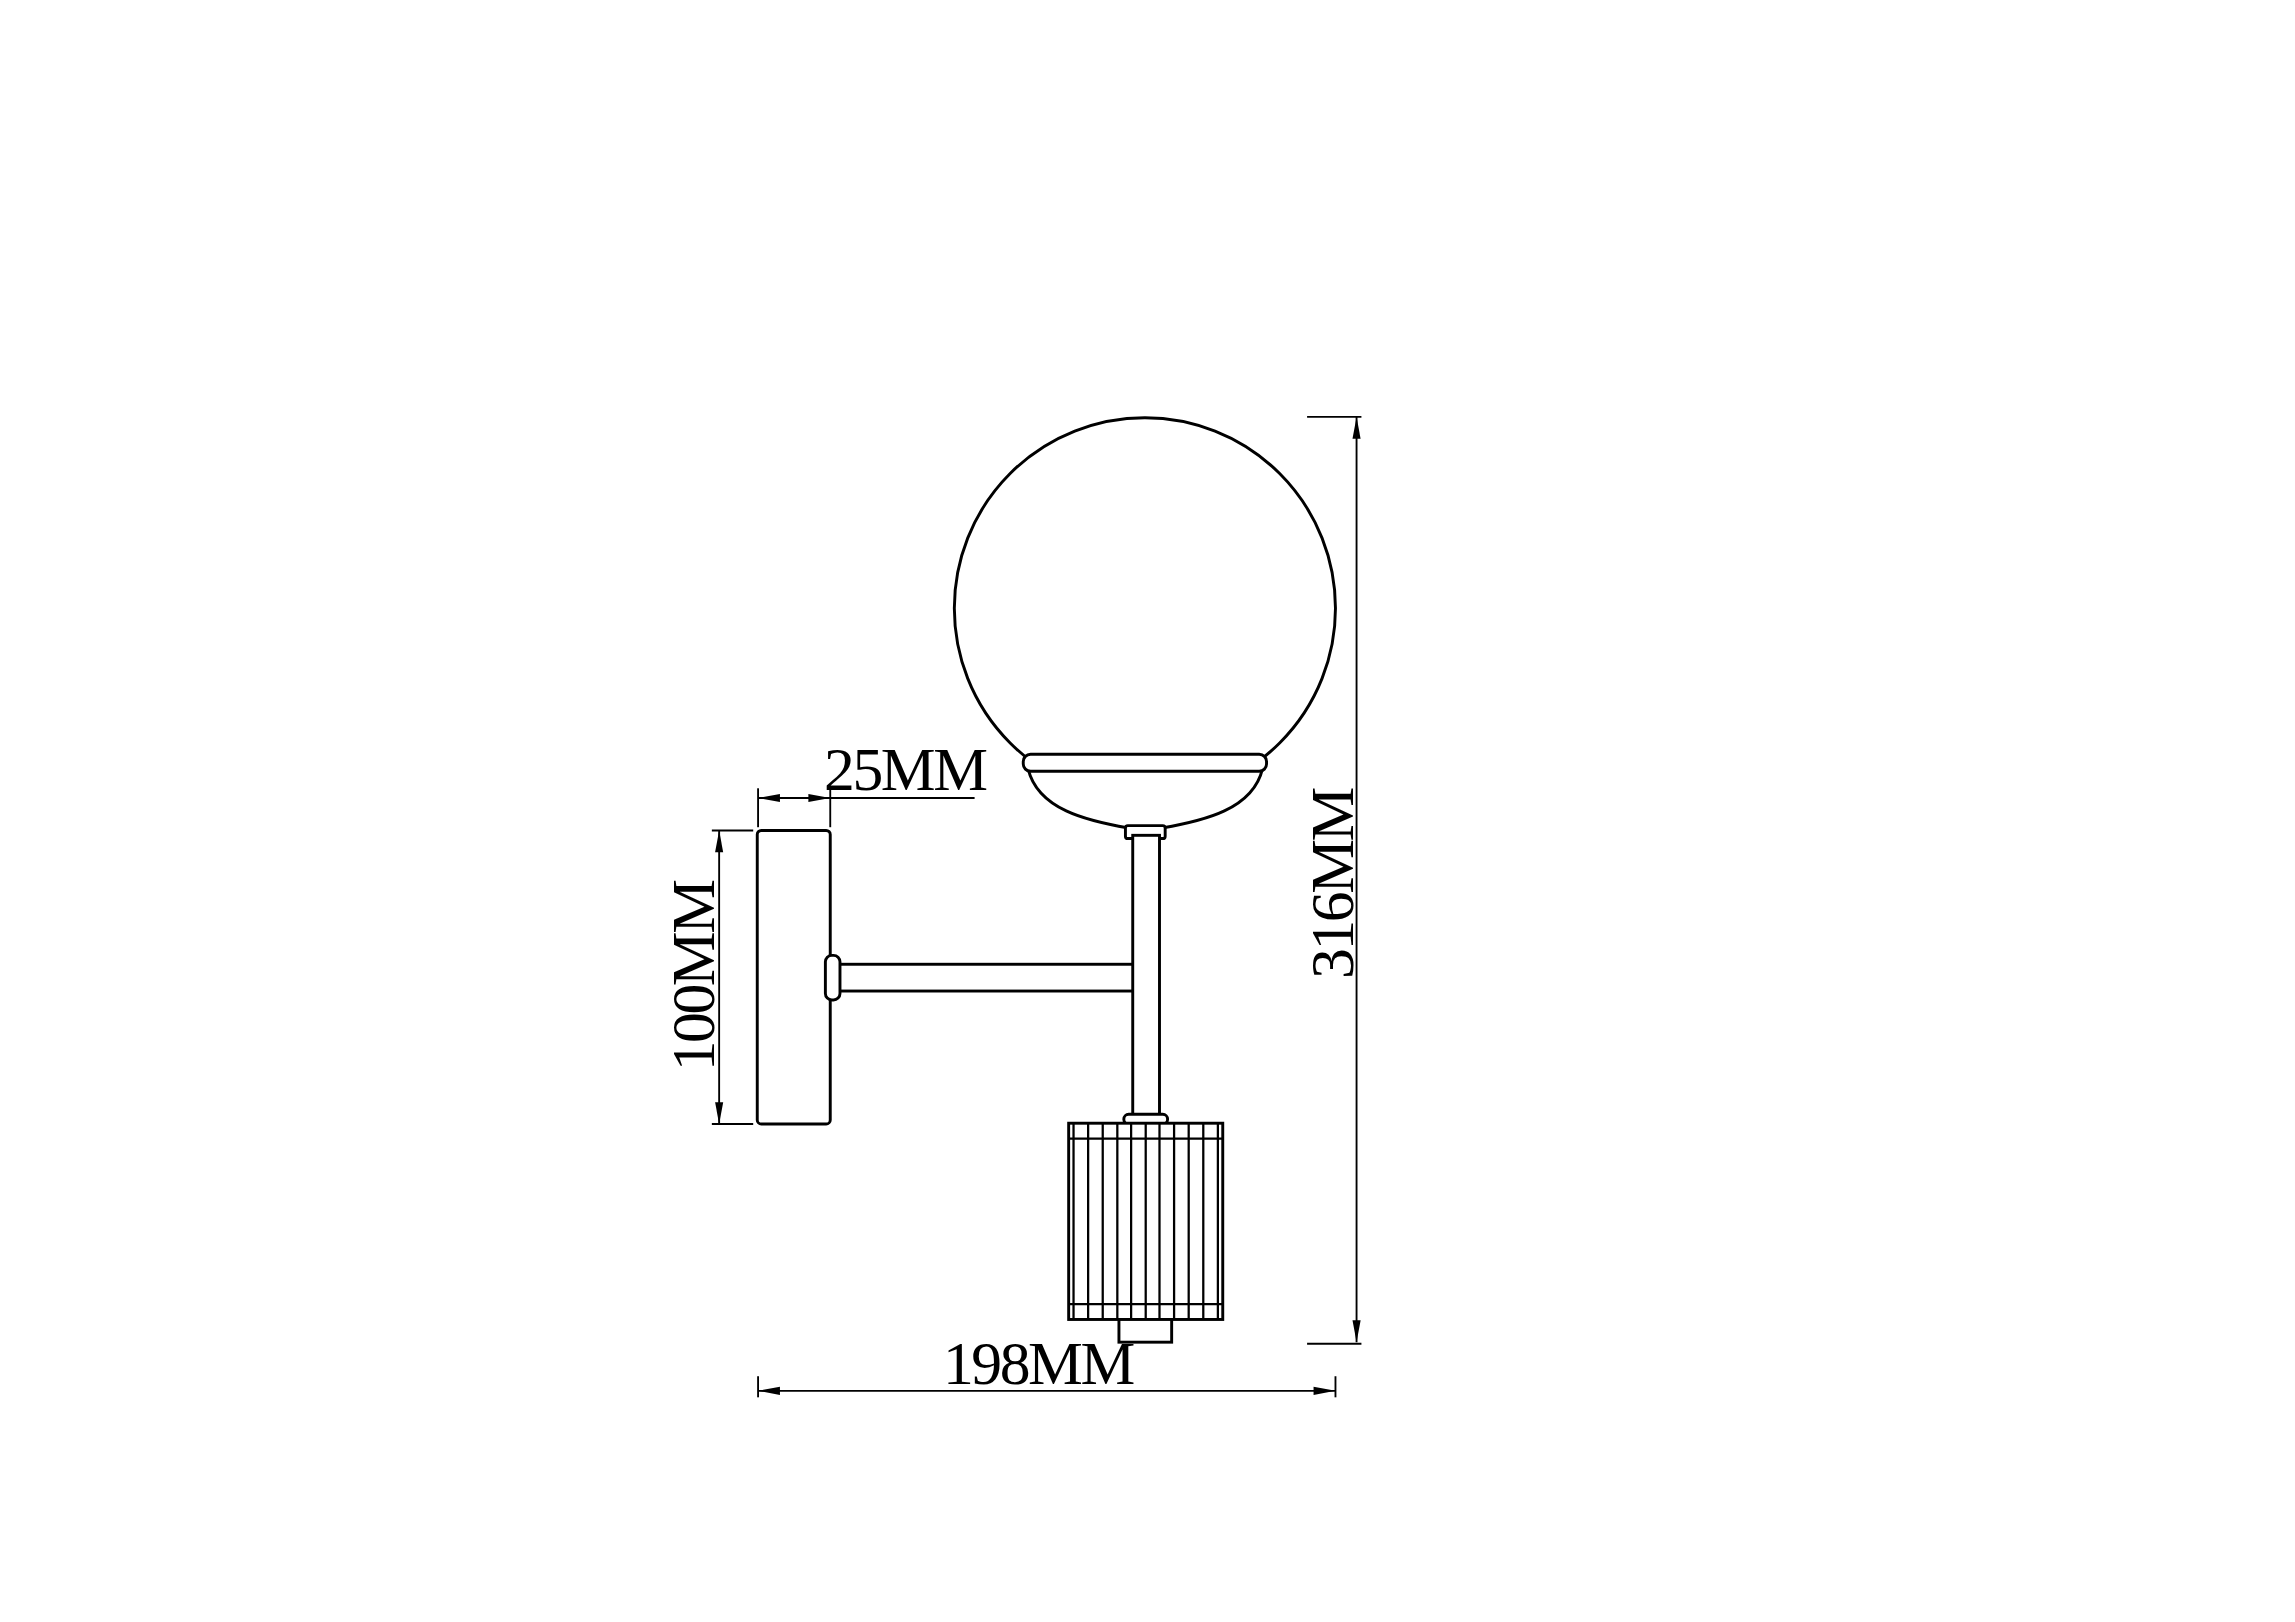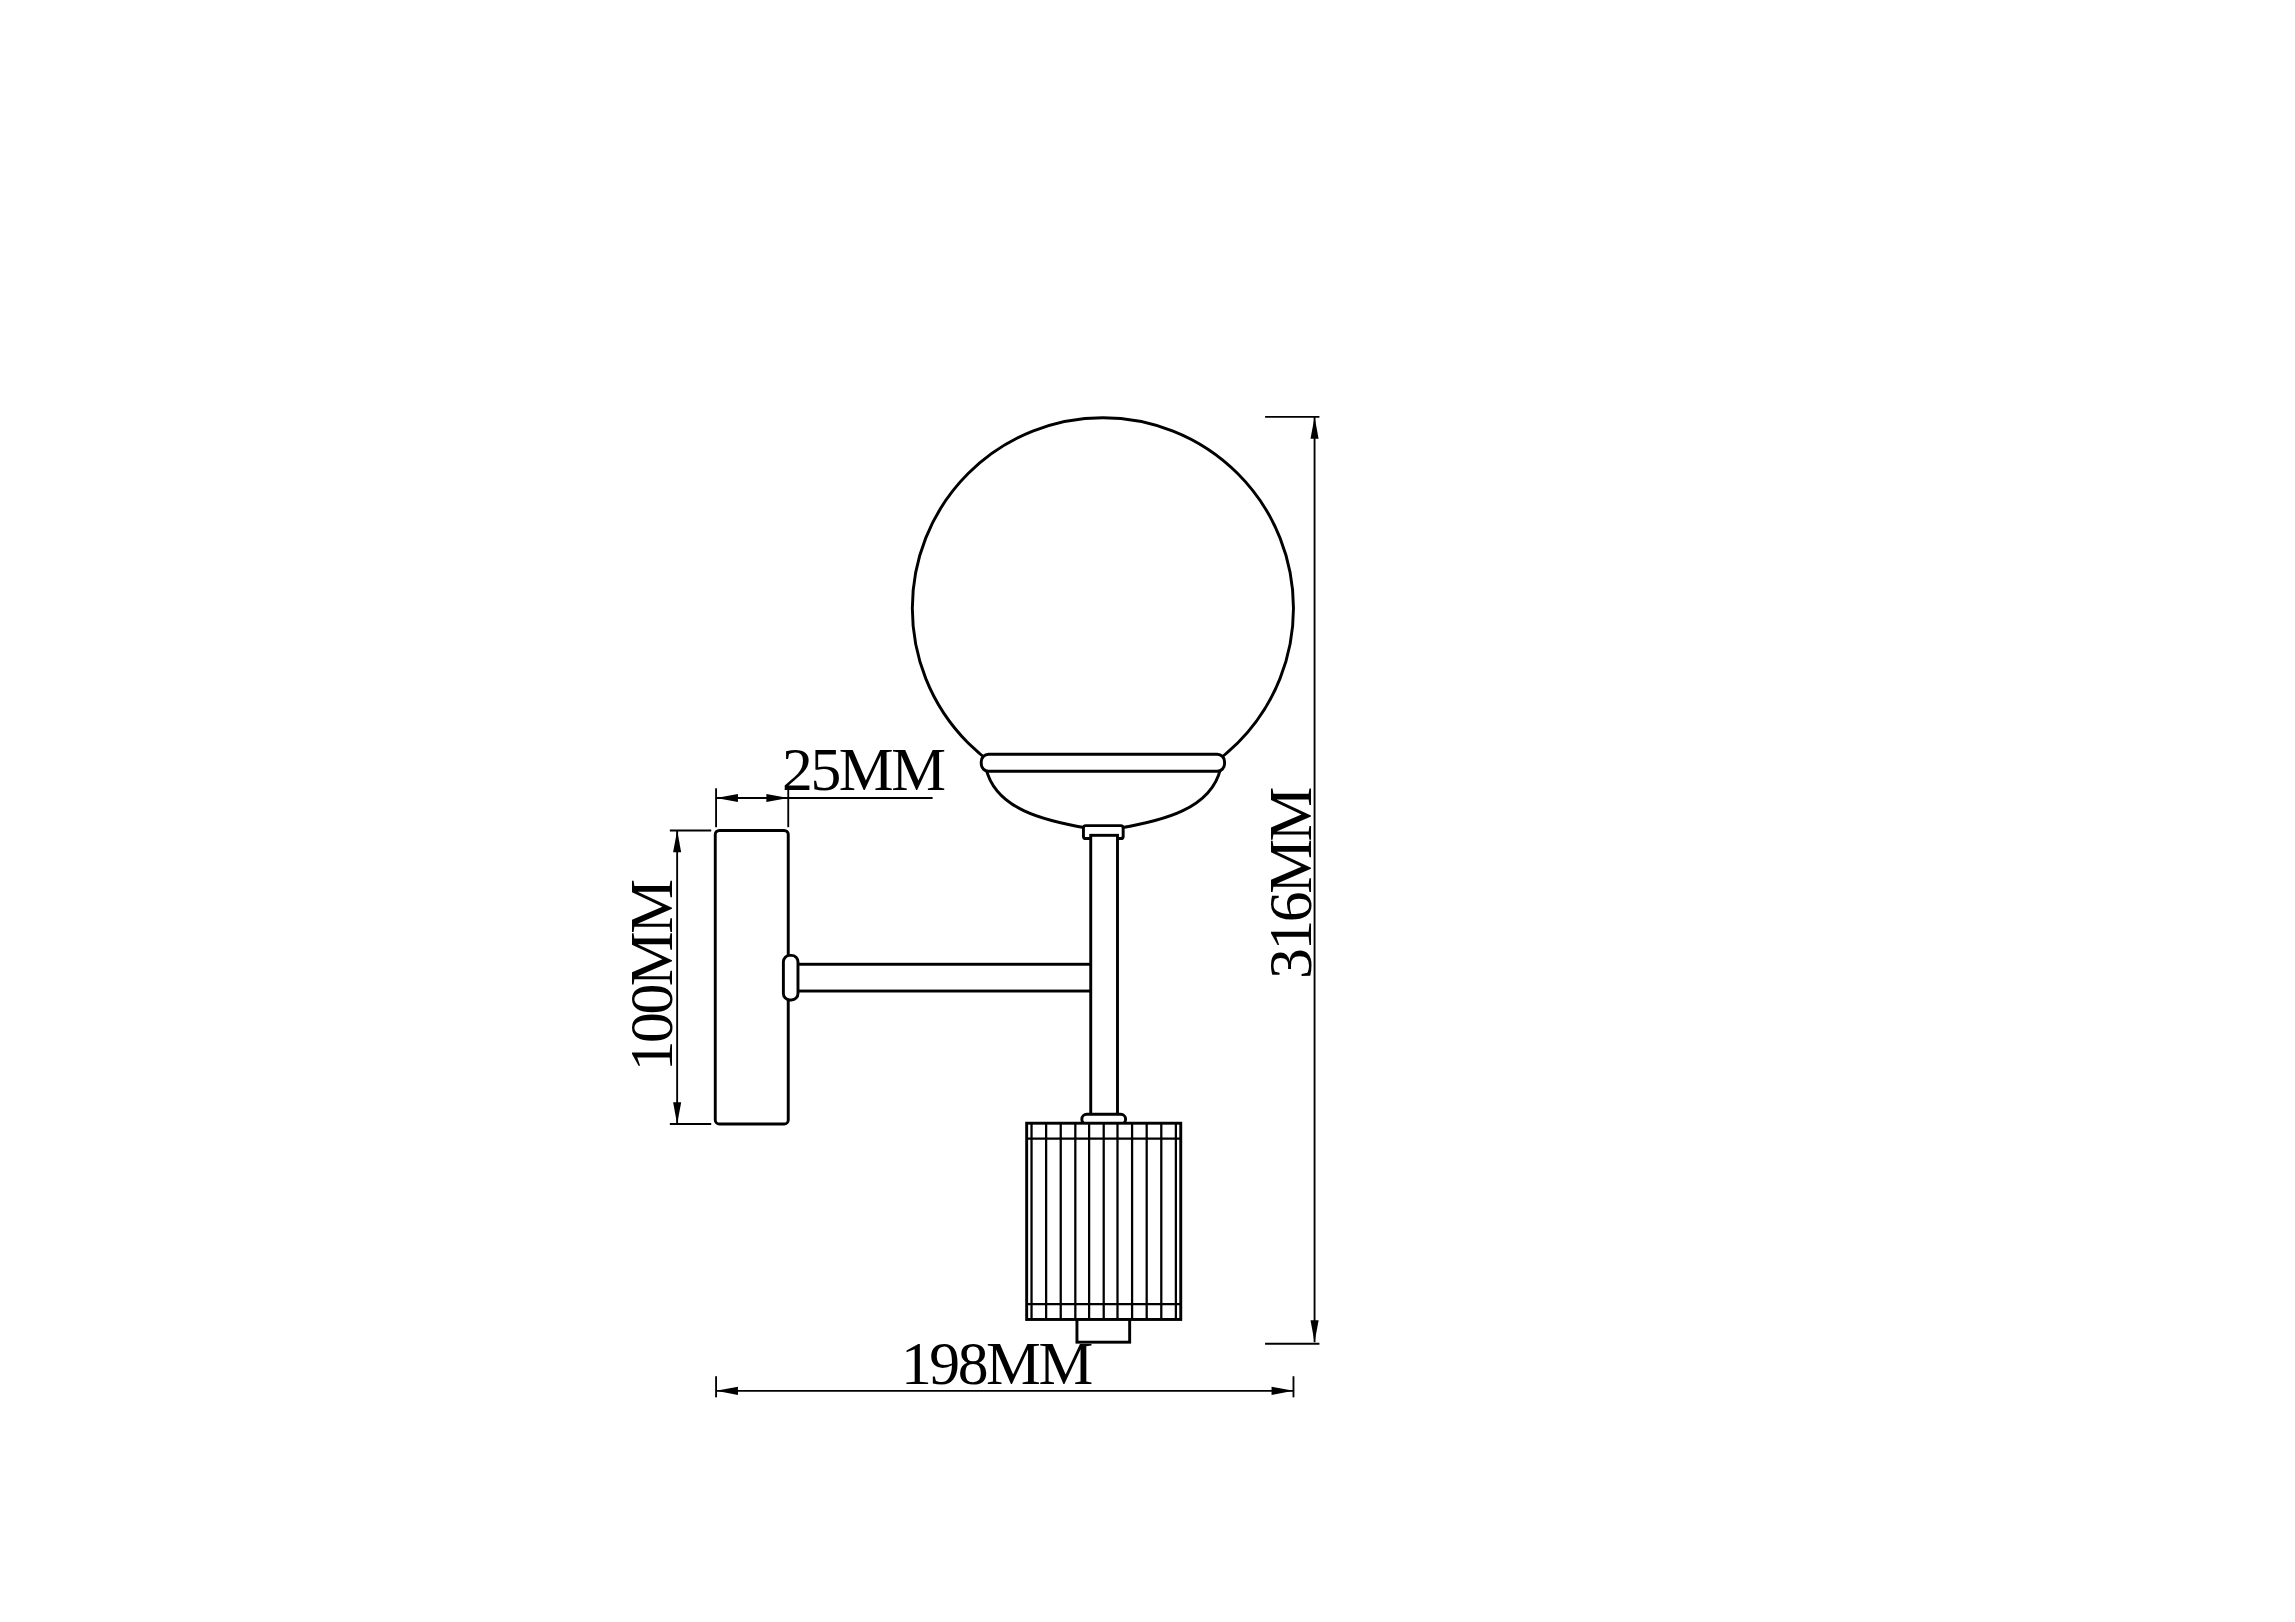--- a/index.html
+++ b/index.html
@@ -8,20 +8,21 @@
     width: 2295px;
     height: 1622px;
     background: #ffffff;
     overflow: hidden;
   }
   .stage {
     position: absolute;
     inset: 0;
     width: 2127px;
     height: 1622px;
+    padding-left: 42px;
   }
   svg { display: block; }
   .outline {
     fill: #ffffff;
     stroke: #000000;
     stroke-width: 3.6;
   }
   .outline-thin {
     fill: none;
     stroke: #000000;

